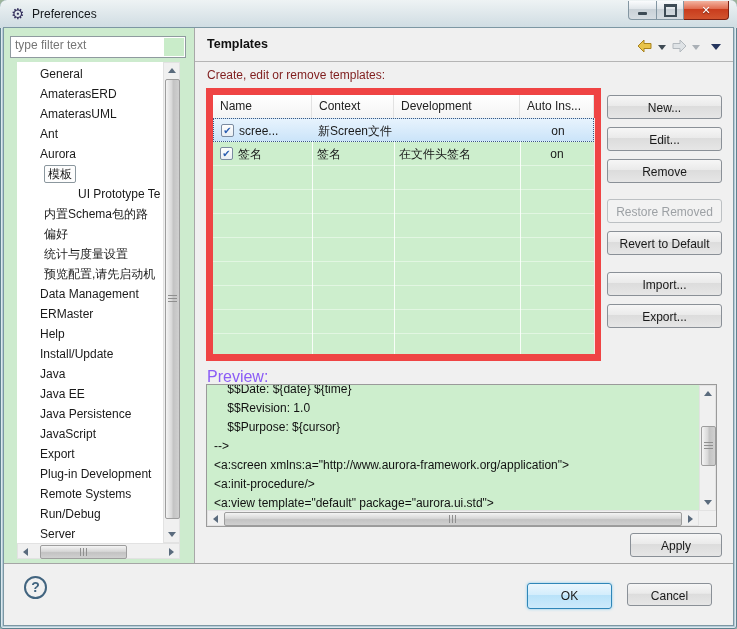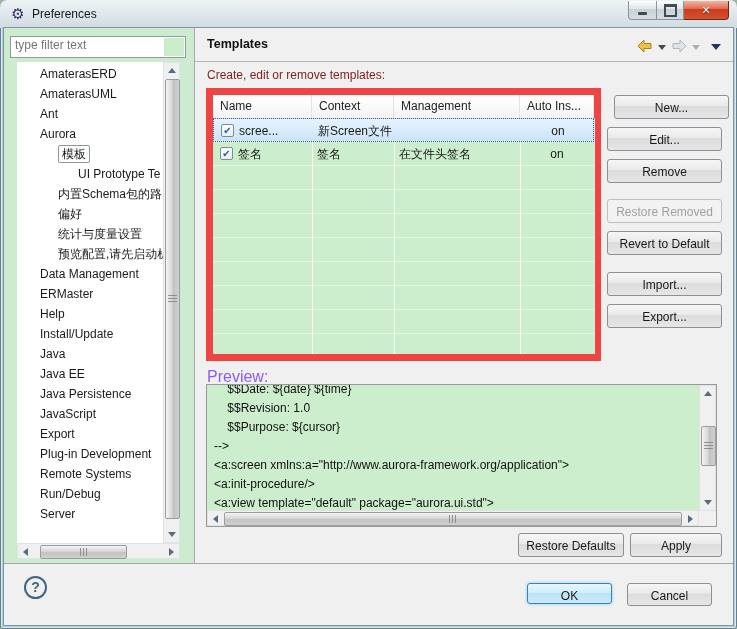--- a/index.html
+++ b/index.html
@@ -37,21 +37,21 @@
   .filter-wrap{position:absolute;left:6px;top:8px;width:176px;height:22px;background:#fff;
     border:1px solid #8f9a9f;box-sizing:border-box;}
   .filter-input{position:absolute;left:0;top:0;width:152px;height:16px;border:none;outline:none;
     font-size:12px;color:#757575;padding:2px 4px;box-sizing:border-box;background:#fff;
     font-family:"Liberation Sans","DejaVu Sans",sans-serif;}
   .filter-end{position:absolute;right:1px;top:1px;width:20px;height:18px;background:#c9ecc9;}
   .treebox{position:absolute;left:13px;top:34px;width:163px;height:497px;background:#fff;}
   .treecontent{position:absolute;left:0;top:2px;width:146px;height:478px;overflow:hidden;font-size:12px;color:#1a1a1a;}
   .titem{height:20px;line-height:20px;white-space:nowrap;cursor:default;}
   .lvl0{padding-left:23px;}
-  .lvl1{padding-left:41px;}
+  .lvl1{padding-left:27px;}
   .lvl2{padding-left:61px;}
   .focusbox{display:inline-block;border:1px solid #8b979e;border-radius:2px;padding:0 3px;line-height:16px;background:#fdfdfd;}
   
   .sb-v{position:absolute;width:17px;background:#f0f0f0;border:1px solid #e2e2e2;box-sizing:border-box;}
   .sb-h{position:absolute;height:16px;background:#f0f0f0;border:1px solid #e2e2e2;box-sizing:border-box;}
   .sb-btn{position:absolute;width:15px;height:15px;display:flex;align-items:center;justify-content:center;}
   .tri{width:0;height:0;border:4px solid transparent;}
   .tri.up{border-bottom:5px solid #5a6b7d;border-top:none;}
   .tri.down{border-top:5px solid #5a6b7d;border-bottom:none;}
   .tri.left{border-right:5px solid #5a6b7d;border-left:none;}
@@ -131,20 +131,21 @@
   <div class="client">
 
     <div class="leftpanel">
       <div class="filter-wrap">
         <input class="filter-input" placeholder="type filter text" style="">
         <div class="filter-end"></div>
       </div>
 
       <div class="treebox">
         <div class="treecontent">
+          <div class="titem lvl0"><span>General</span></div>
           <div class="titem lvl0"><span>AmaterasERD</span></div>
           <div class="titem lvl0"><span>AmaterasUML</span></div>
           <div class="titem lvl0"><span>Ant</span></div>
           <div class="titem lvl0"><span>Aurora</span></div>
           <div class="titem lvl1"><span class="focusbox">模板</span></div>
           <div class="titem lvl2"><span>UI Prototype Te</span></div>
           <div class="titem lvl1"><span>内置Schema包的路</span></div>
           <div class="titem lvl1"><span>偏好</span></div>
           <div class="titem lvl1"><span>统计与度量设置</span></div>
           <div class="titem lvl1"><span>预览配置,请先启动机</span></div>
@@ -205,21 +206,21 @@
       <div class="nav-ddtri menu"></div>
     </div>
     <div class="header-divider"></div>
 
     <div class="section-label">Create, edit or remove templates:</div>
 
     <div class="tmpl-table">
       <div class="thead">
         <div class="thcell" style="left:0;width:99px;">Name</div>
         <div class="thcell" style="left:99px;width:82px;">Context</div>
-        <div class="thcell" style="left:181px;width:126px;">Management</div>
+        <div class="thcell" style="left:181px;width:126px;">Development</div>
         <div class="thcell" style="left:307px;width:74px;">Auto Ins...</div>
       </div>
       <div class="tbody">
         <div class="colline" style="left:99px;"></div>
         <div class="colline" style="left:181px;"></div>
         <div class="colline" style="left:307px;"></div>
         <div class="colline" style="left:381px;"></div>
 
         <div class="trow selected" style="top:0;">
           <div class="checkbox">
@@ -235,21 +236,21 @@
               <span class="mark">✔</span>
             </div>
           <div class="cell" style="left:25px;width:70px;">签名</div>
           <div class="cell" style="left:104px;width:75px;">签名</div>
           <div class="cell" style="left:186px;width:118px;">在文件头签名</div>
           <div class="cell" style="left:307px;width:74px;text-align:center;">on</div>
         </div>
       </div>
     </div>
 
-    <button class="btn side-btn" style="top:67px;margin-left:7px;">New...</button>
+    <button class="btn side-btn" style="top:67px;">New...</button>
     <button class="btn side-btn" style="top:99px;">Edit...</button>
     <button class="btn side-btn" style="top:131px;">Remove</button>
     <button class="btn side-btn disabled" style="top:171px;">Restore Removed</button>
     <button class="btn side-btn" style="top:203px;">Revert to Default</button>
     <button class="btn side-btn" style="top:244px;">Import...</button>
     <button class="btn side-btn" style="top:276px;">Export...</button>
 
     <div class="preview-label">Preview:</div>
     <div class="preview-box">
       <div class="preview-code">
@@ -280,25 +281,24 @@
           </div>
         <div class="thumb-h" style="left:16px;right:16px;">
             <div class="grip-h"></div>
           </div>
         <div class="sb-btn" style="right:0;top:0;">
             <div class="tri right"></div>
           </div>
       </div>
     </div>
 
-    <button class="btn" style="left:514px;top:505px;width:106px;">Restore Defaults</button>
     <button class="btn" style="left:626px;top:505px;width:92px;">Apply</button>
 
     <div class="footer-divider"></div>
 
     <div class="footer">
       <div class="help-btn">?</div>
-      <button class="btn default-btn" style="left:523px;top:19px;width:85px;height:21px;">OK</button>
+      <button class="btn default-btn" style="left:523px;top:19px;width:85px;height:26px;">OK</button>
       <button class="btn" style="left:623px;top:19px;width:85px;height:23px;">Cancel</button>
     </div>
 
   </div>
 </div>
 
 </body></html>

